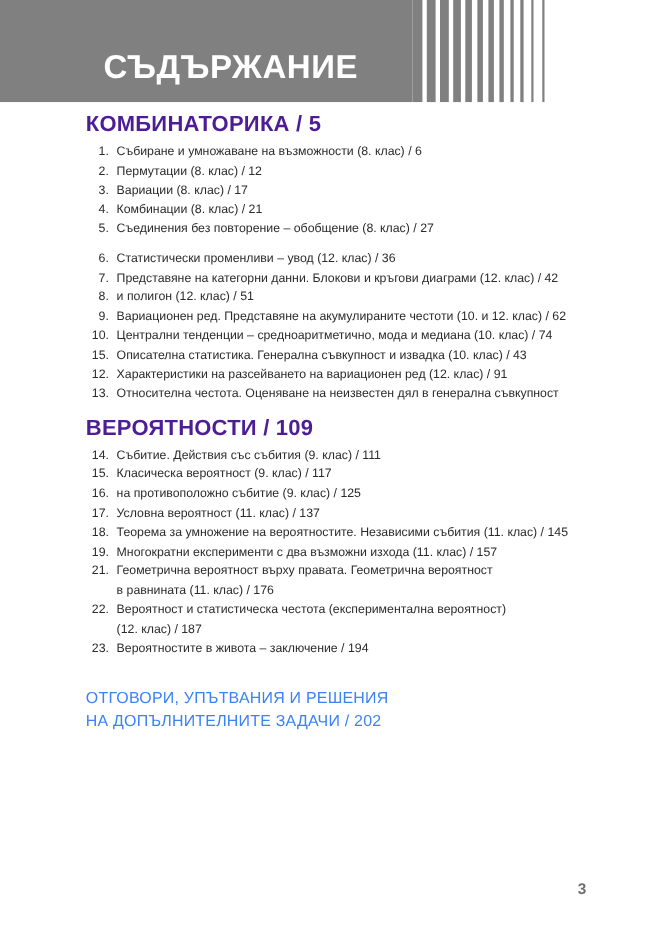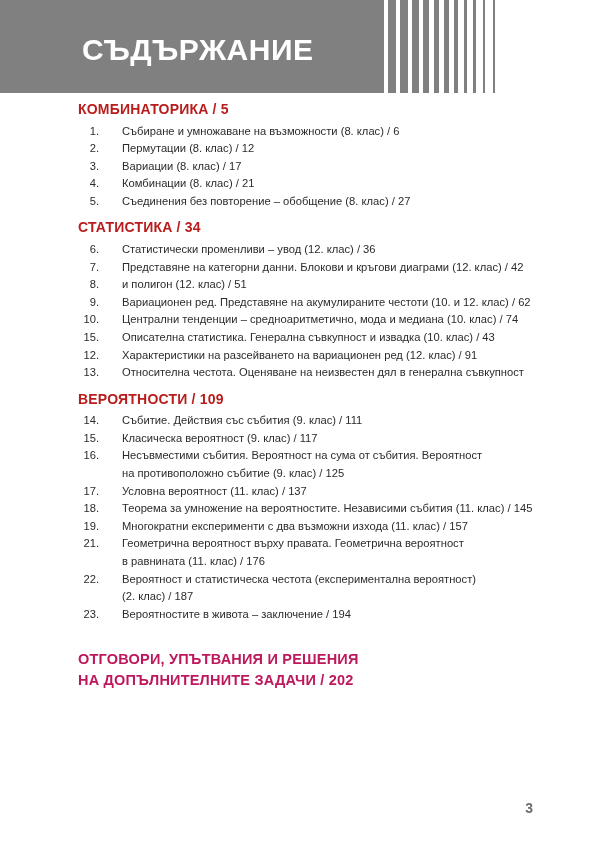--- a/index.html
+++ b/index.html
@@ -49,43 +49,43 @@
   .stripe {
     position: absolute;
     top: 0;
     height: 93px;
     background: #808080;
   }
   .page-title {
     position: absolute;
     left: 78px;
     top: 31px;
-    margin: 4px;
+    margin: 16px;
     color: #ffffff;
     font-size: 30px;
     font-weight: bold;
     letter-spacing: 0.5px;
     line-height: 1;
     white-space: nowrap;
   }
 
   
   .content {
     position: absolute;
     left: 78px;
     top: 101px;
     width: 470px;
   }
 
   .section {
     margin: 0 0 9px 0;
   }
   .section-heading {
-    color: #b91c1c;
-    font-size: 14px;
+    color: #4c1d95;
+    font-size: 20px;
     font-weight: bold;
     letter-spacing: 0.2px;
     line-height: 1.25;
     margin: 0 0 4px 0;
     white-space: nowrap;
   }
 
   .toc-list {
     list-style: none;
     margin: 0;
@@ -104,34 +104,33 @@
     width: 21px;
     text-align: right;
     padding-right: 7px;
     color: #2b2b2b;
     font-size: 11.2px;
     white-space: nowrap;
   }
   .toc-text {
     flex: 1 1 auto;
     color: #2b2b2b;
-    margin-left: 16px;
   }
   .toc-text .cont {
     display: block;
   }
 
   
   .final-section {
     margin-top: 26px;
   }
   .final-line {
-    color: #be185d;
+    color: #3b82f6;
     font-size: 14.5px;
-    font-weight: bold;
+    font-weight: normal;
     letter-spacing: 0.2px;
     line-height: 1.45;
     white-space: nowrap;
   }
 
   
   .folio {
     position: absolute;
     right: 67px;
     bottom: 36px;
@@ -196,21 +195,20 @@
             </li>
             <li class="toc-item">
               <span class="toc-num">5.</span>
               <span class="toc-text">
                 <span class="cont">Съединения без повторение – обобщение (8. клас) / 27</span>
               </span>
             </li>
           </ul>
         </div>
         <div class="section">
-          <div class="section-heading">СТАТИСТИКА / 34</div>
           <ul class="toc-list">
             <li class="toc-item">
               <span class="toc-num">6.</span>
               <span class="toc-text">
                 <span class="cont">Статистически променливи – увод (12. клас) / 36</span>
               </span>
             </li>
             <li class="toc-item">
               <span class="toc-num">7.</span>
               <span class="toc-text">
@@ -266,21 +264,20 @@
             </li>
             <li class="toc-item">
               <span class="toc-num">15.</span>
               <span class="toc-text">
                 <span class="cont">Класическа вероятност (9. клас) / 117</span>
               </span>
             </li>
             <li class="toc-item">
               <span class="toc-num">16.</span>
               <span class="toc-text">
-                <span class="cont">Несъвместими събития. Вероятност на сума от събития. Вероятност</span>
                 <span class="cont">на противоположно събитие (9. клас) / 125</span>
               </span>
             </li>
             <li class="toc-item">
               <span class="toc-num">17.</span>
               <span class="toc-text">
                 <span class="cont">Условна вероятност (11. клас) / 137</span>
               </span>
             </li>
             <li class="toc-item">
@@ -299,21 +296,21 @@
               <span class="toc-num">21.</span>
               <span class="toc-text">
                 <span class="cont">Геометрична вероятност върху правата. Геометрична вероятност</span>
                 <span class="cont">в равнината (11. клас) / 176</span>
               </span>
             </li>
             <li class="toc-item">
               <span class="toc-num">22.</span>
               <span class="toc-text">
                 <span class="cont">Вероятност и статистическа честота (експериментална вероятност)</span>
-                <span class="cont">(2. клас) / 187</span>
+                <span class="cont">(12. клас) / 187</span>
               </span>
             </li>
             <li class="toc-item">
               <span class="toc-num">23.</span>
               <span class="toc-text">
                 <span class="cont">Вероятностите в живота – заключение / 194</span>
               </span>
             </li>
           </ul>
         </div>

